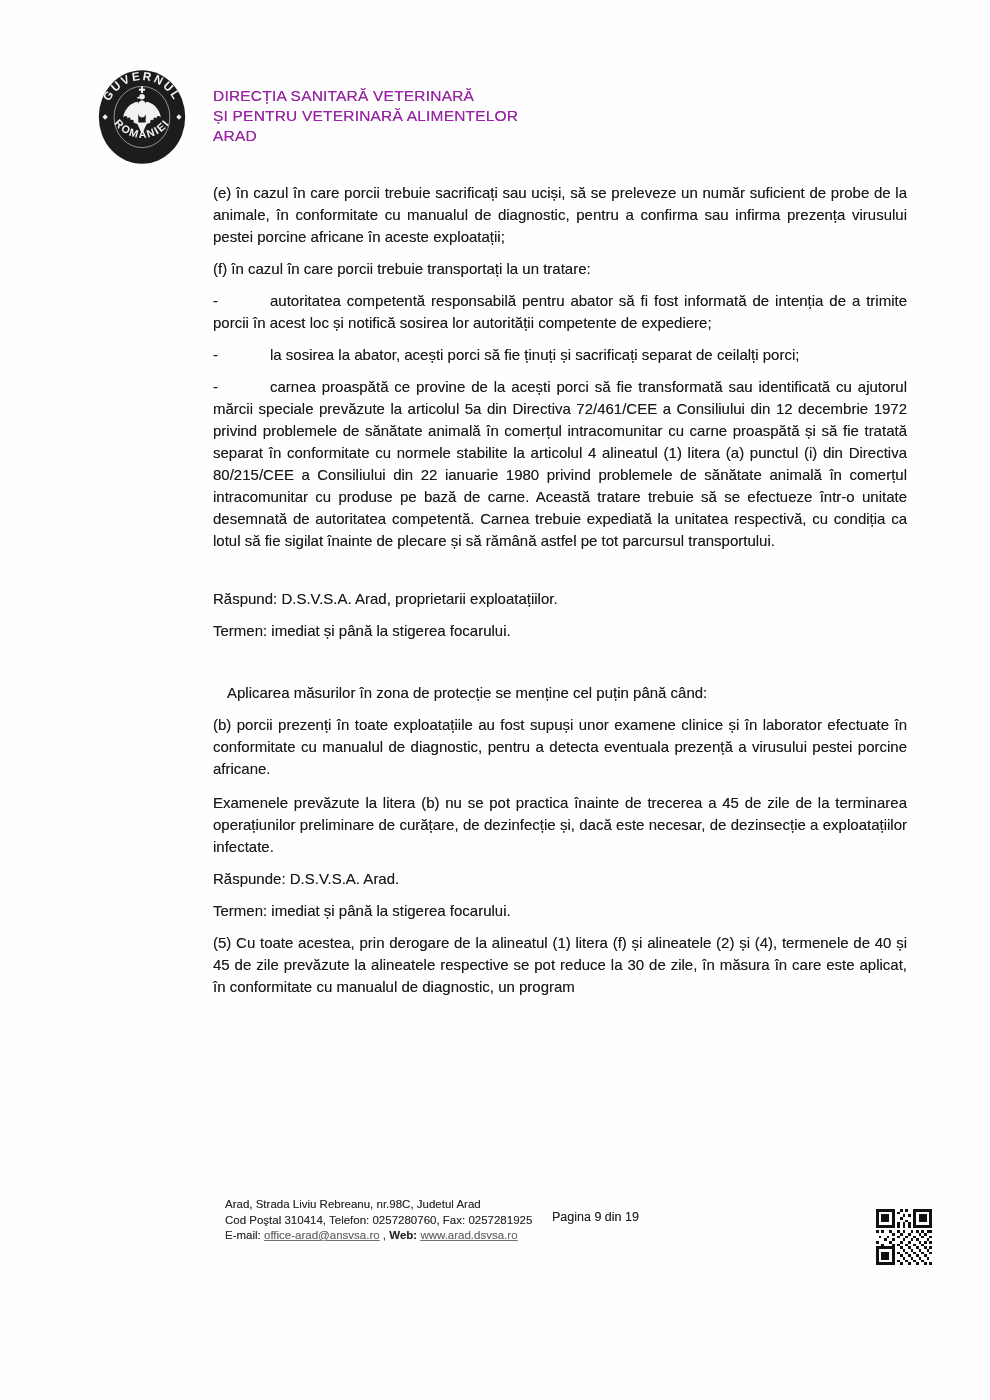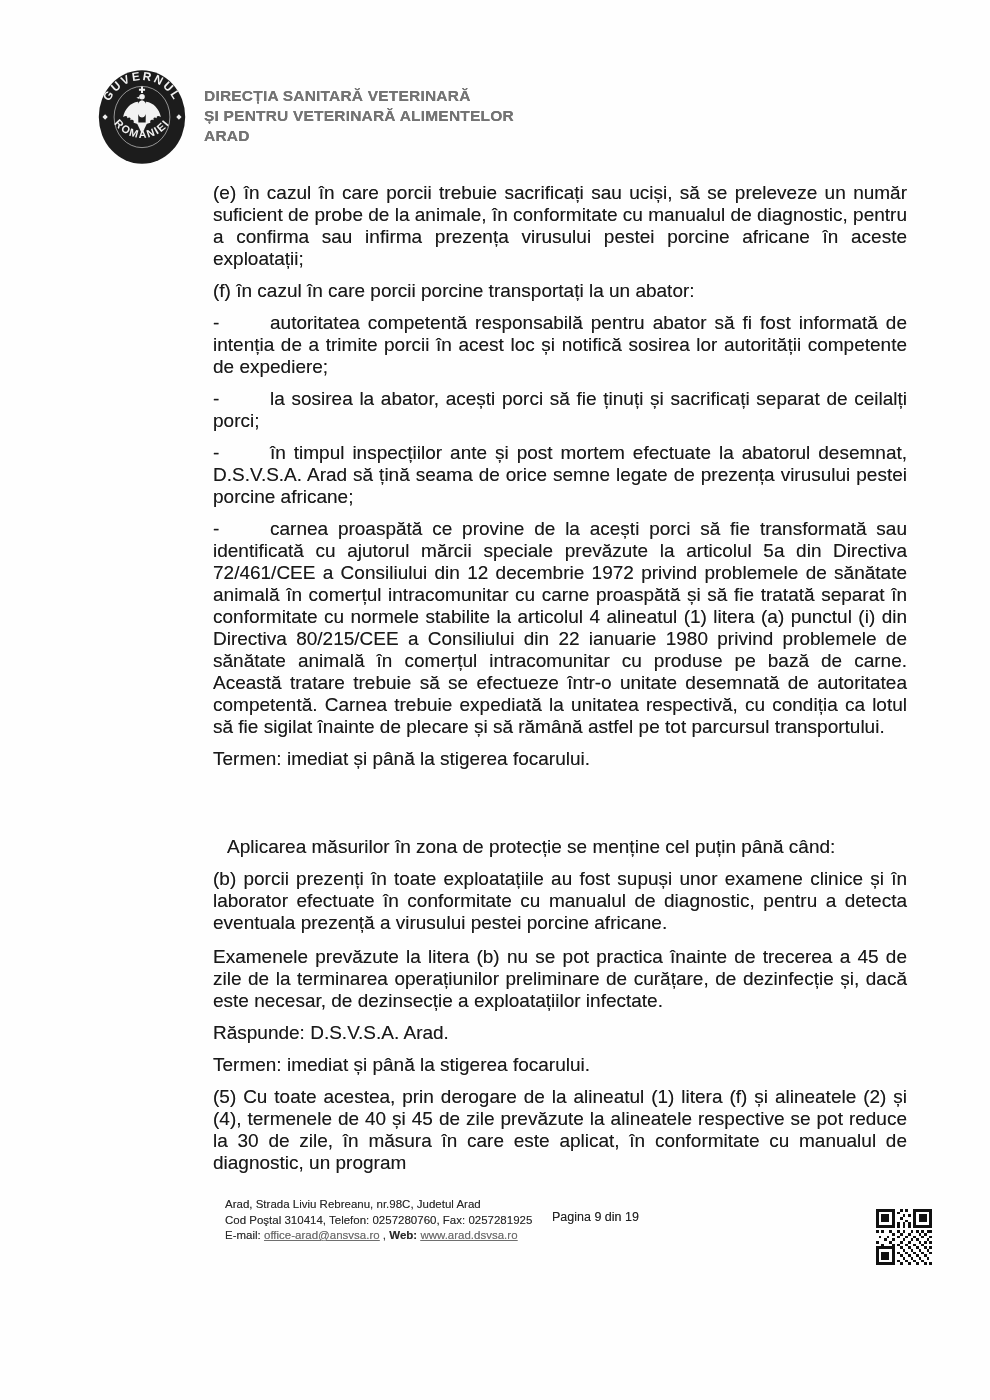--- a/index.html
+++ b/index.html
@@ -7,38 +7,38 @@
     position:relative;
     width:990px;height:1400px;
     background:#fefefe;
     font-family:"Liberation Sans","DejaVu Sans",sans-serif;
     color:#1b1b1b;
     overflow:hidden;
   }
   
   .seal{position:absolute;left:97px;top:68px;width:90px;height:98px;}
   .org{
-    position:absolute;left:204px;top:86px;
-    font-weight:bold;font-size:15.5px;line-height:20px;
-    letter-spacing:.2px;color:#737373;
+    position:absolute;left:213px;top:86px;
+    font-weight:normal;font-size:15.5px;line-height:20px;
+    letter-spacing:.2px;color:#a21caf;
     text-shadow:0 0 .4px rgba(0,0,0,.55);
   }
   
   .body{
     position:absolute;left:213px;top:182px;width:694px;
-    font-size:19px;line-height:22px;
+    font-size:15px;line-height:22px;
     text-align:justify;
     color:#191919;
     text-shadow:0 0 .4px rgba(0,0,0,.45);
   }
   .para{margin:10px 0 0 0;}
   .para:first-child{margin-top:0;}
   .gap-xs{margin-top:12px;}
   .gap-lg{margin-top:36px;}
-  .gap-xl{margin-top:66px;}
+  .gap-xl{margin-top:40px;}
   .gap-xxl{margin-top:40px;}
   .indent{padding-left:14px;}
   .bullet-dash{display:inline-block;width:57px;}
   
   .page-number{
     position:absolute;left:552px;top:1210px;
     font-size:12.5px;color:#222;
     text-shadow:0 0 .4px rgba(0,0,0,.4);
   }
   .address{
@@ -85,30 +85,30 @@
   </div>
 
   <div class="org">
     <div>DIRECȚIA SANITARĂ VETERINARĂ</div>
     <div>ȘI PENTRU VETERINARĂ ALIMENTELOR</div>
     <div>ARAD</div>
   </div>
 
   <main class="body">
     <p class="para">(e) în cazul în care porcii trebuie sacrificați sau uciși, să se preleveze un număr suficient de probe de la animale, în conformitate cu manualul de diagnostic, pentru a confirma sau infirma prezența virusului pestei porcine africane în aceste exploatații;</p>
-    <p class="para">(f) în cazul în care porcii porcine transportați la un abator:</p>
+    <p class="para">(f) în cazul în care porcii trebuie transportați la un tratare:</p>
 
     <p class="para"><span class="bullet-dash">-</span><span>autoritatea competentă responsabilă pentru abator să fi fost informată de intenția de a trimite porcii în acest loc și notifică sosirea lor autorității competente de expediere;</span></p>
 
     <p class="para"><span class="bullet-dash">-</span><span>la sosirea la abator, acești porci să fie ținuți și sacrificați separat de ceilalți porci;</span></p>
 
-    <p class="para"><span class="bullet-dash">-</span><span>în timpul inspecțiilor ante și post mortem efectuate la abatorul desemnat, D.S.V.S.A. Arad să țină seama de orice semne legate de prezența virusului pestei porcine africane;</span></p>
 
     <p class="para"><span class="bullet-dash">-</span><span>carnea proaspătă ce provine de la acești porci să fie transformată sau identificată cu ajutorul mărcii speciale prevăzute la articolul 5a din Directiva 72/461/CEE a Consiliului din 12 decembrie 1972 privind problemele de sănătate animală în comerțul intracomunitar cu carne proaspătă și să fie tratată separat în conformitate cu normele stabilite la articolul 4 alineatul (1) litera (a) punctul (i) din Directiva 80/215/CEE a Consiliului din 22 ianuarie 1980 privind problemele de sănătate animală în comerțul intracomunitar cu produse pe bază de carne. Această tratare trebuie să se efectueze într-o unitate desemnată de autoritatea competentă. Carnea trebuie expediată la unitatea respectivă, cu condiția ca lotul să fie sigilat înainte de plecare și să rămână astfel pe tot parcursul transportului.</span></p>
 
+    <p class="para gap-lg">Răspund: D.S.V.S.A. Arad, proprietarii exploatațiilor.</p>
     <p class="para">Termen: imediat și până la stigerea focarului.</p>
 
     <p class="para gap-xl indent">Aplicarea măsurilor în zona de protecție se menține cel puțin până când:</p>
 
     <p class="para">(b) porcii prezenți în toate exploatațiile au fost supuși unor examene clinice și în laborator efectuate în conformitate cu manualul de diagnostic, pentru a detecta eventuala prezență a virusului pestei porcine africane.</p>
     <p class="para gap-xs">Examenele prevăzute la litera (b) nu se pot practica înainte de trecerea a 45 de zile de la terminarea operațiunilor preliminare de curățare, de dezinfecție și, dacă este necesar, de dezinsecție a exploatațiilor infectate.</p>
 
     <p class="para">Răspunde: D.S.V.S.A. Arad.</p>
     <p class="para">Termen: imediat și până la stigerea focarului.</p>
 

